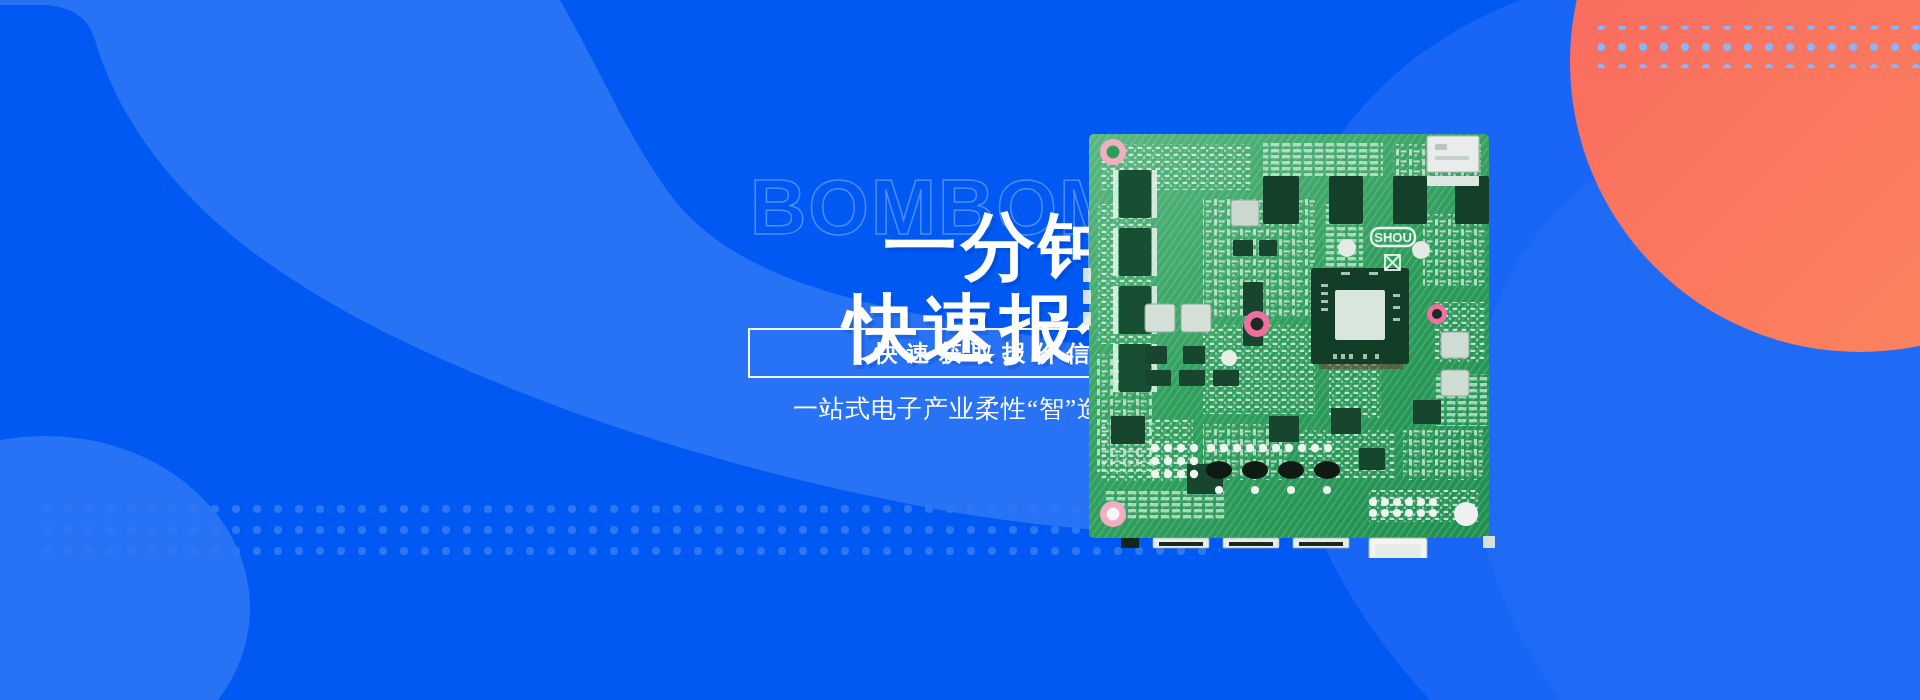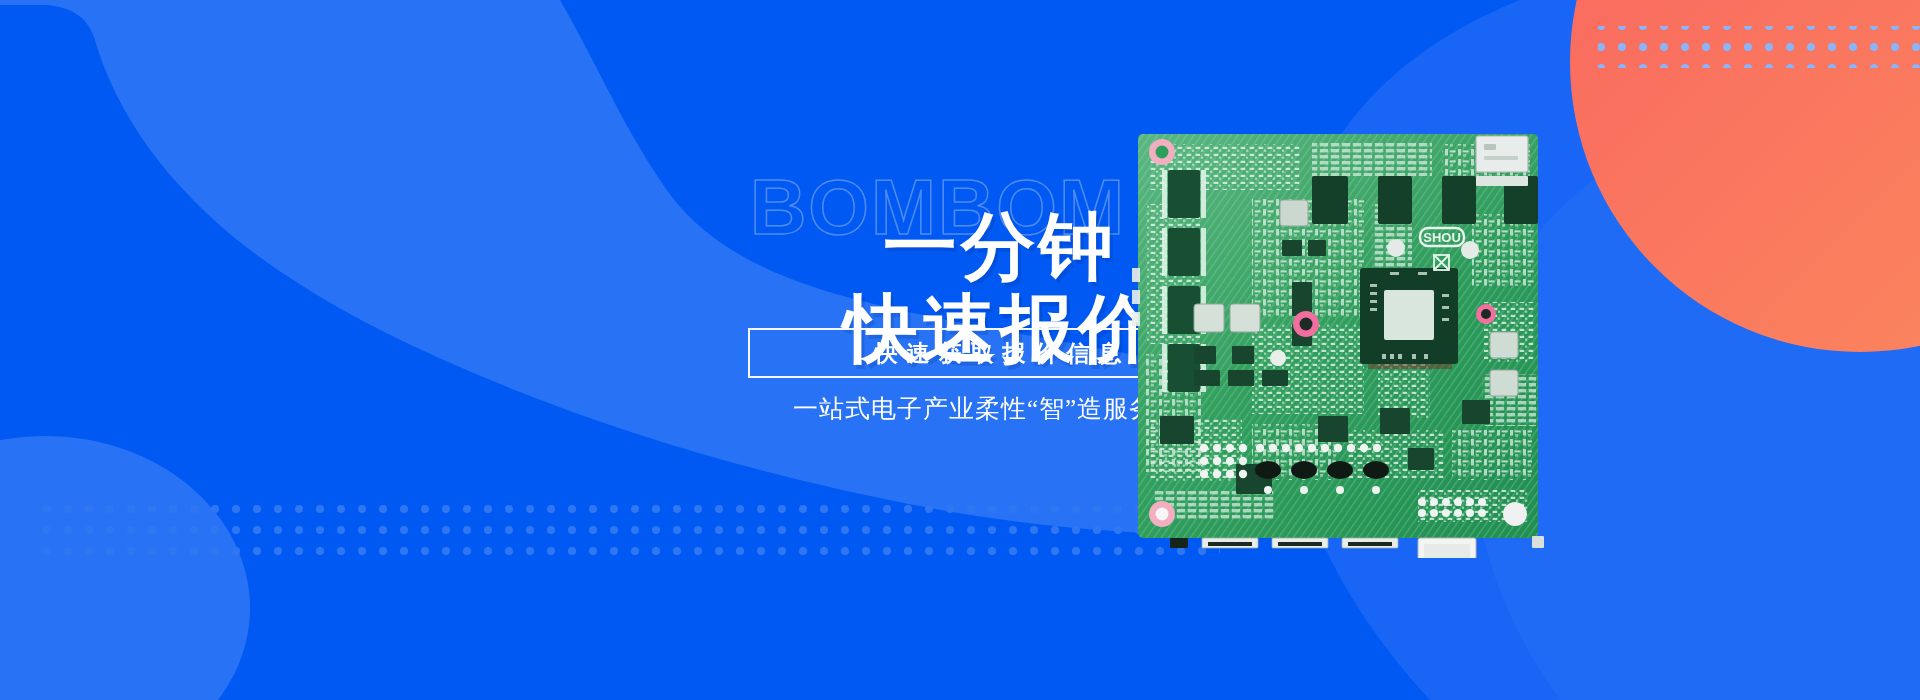--- a/index.html
+++ b/index.html
@@ -83,21 +83,21 @@
     font-size:25px;
     font-weight:400;
     letter-spacing:1px;
     white-space:nowrap;
     font-family:"Liberation Serif", serif;
   }
 
   
   #pcb-wrap {
     position:absolute;
-    left:1132px; top:118px;
+    left:1083px; top:118px;
     width:420px; height:440px;
     z-index:7;
   }
   #pcb-wrap svg { display:block; width:420px; height:440px; }
 </style>
 </head>
 <body>
 
 <div id="banner">
 

